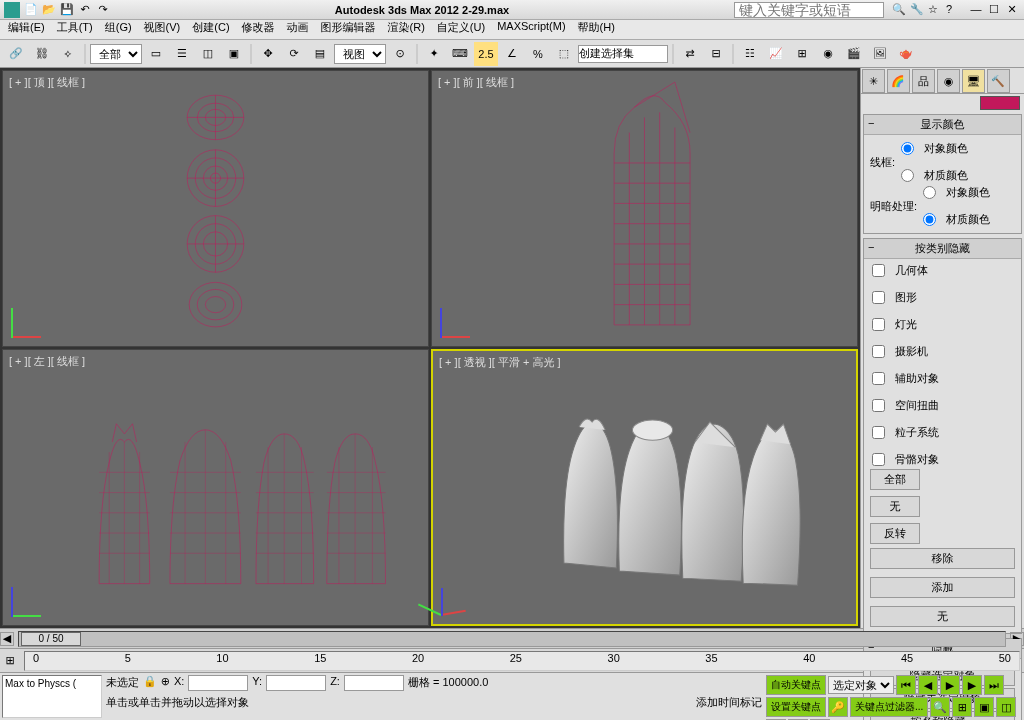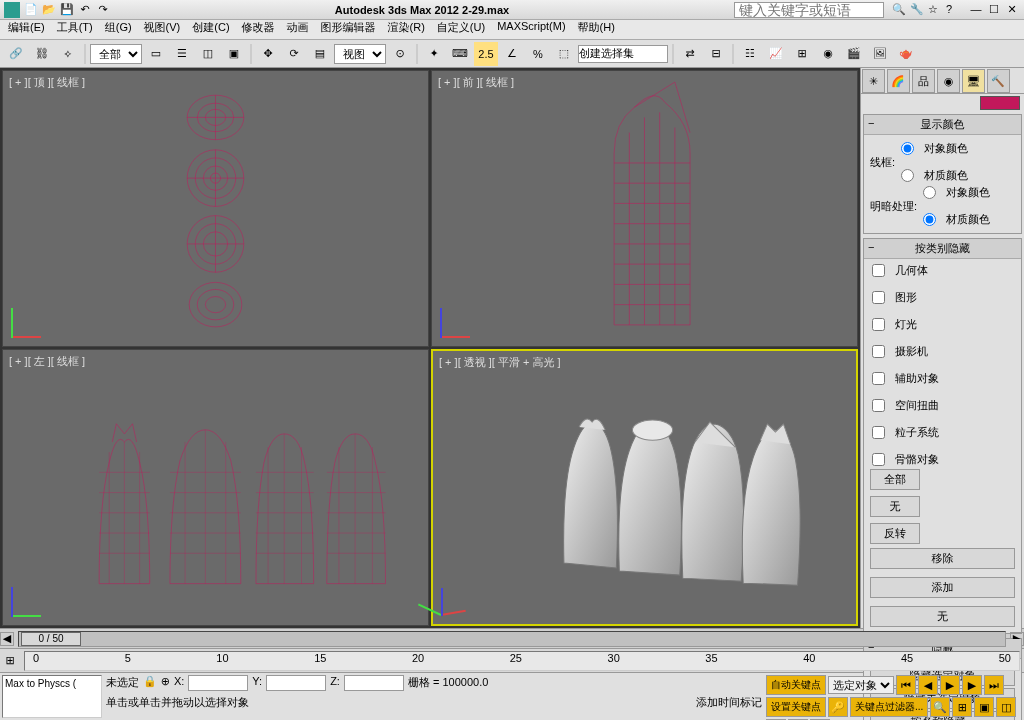--- a/index.html
+++ b/index.html
@@ -61,21 +61,21 @@
 .track-ruler { flex: 1; height: 20px; background: #e8e8e8; border: 1px inset #ccc; position: relative; margin: 0 4px; display: flex; justify-content: space-between; padding: 0 8px; font-size: 10px; align-items: flex-start; }
 
 .status-bar { height: 48px; background: #e0e0e0; border-top: 1px solid #999; display: flex; }
 .status-left { width: 100px; border: 1px inset #ccc; margin: 2px; padding: 2px; font-size: 10px; background: #fff; }
 .status-mid { flex: 1; display: flex; flex-direction: column; }
 .status-row1 { display: flex; align-items: flex-start; gap: 4px; padding: 2px; }
 .status-row1 input { width: 60px; height: 16px; border: 1px solid #999; background: #fff; }
 .status-row1 .lbl { font-size: 11px; }
 .status-row2 { display: flex; gap: 8px; padding: 2px; font-size: 11px; }
 .status-right { width: 260px; display: flex; flex-wrap: wrap; gap: 2px; padding: 2px; align-items: center; }
-.status-right .sb-btn { width: 20px; height: 20px; border: 1px solid #999; display: inline-flex; justify-content: center; align-items: center; background: #eab308; }
+.status-right .sb-btn { width: 20px; height: 20px; border: 1px solid #999; display: inline-flex; justify-content: center; align-items: center; background: #84cc16; }
 .status-right select { height: 18px; border: 1px solid #999; }
 
 .wire { stroke: #c2185b; fill: none; stroke-width: 0.5; }
 </style>
 </head>
 <body>
 
 <div class="titlebar">
   <span class="logo"></span>
   <div class="qat">

